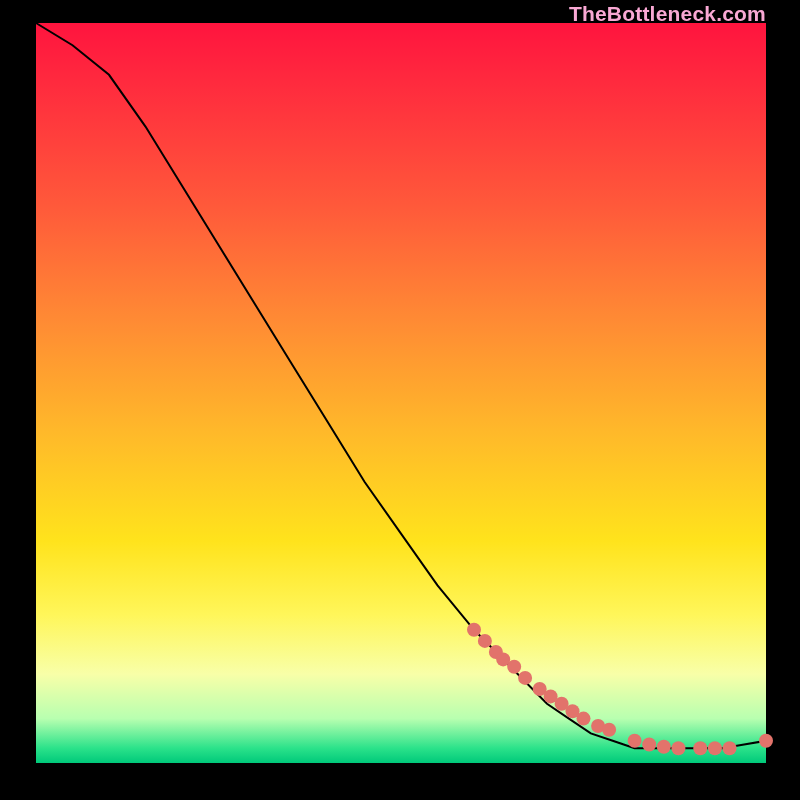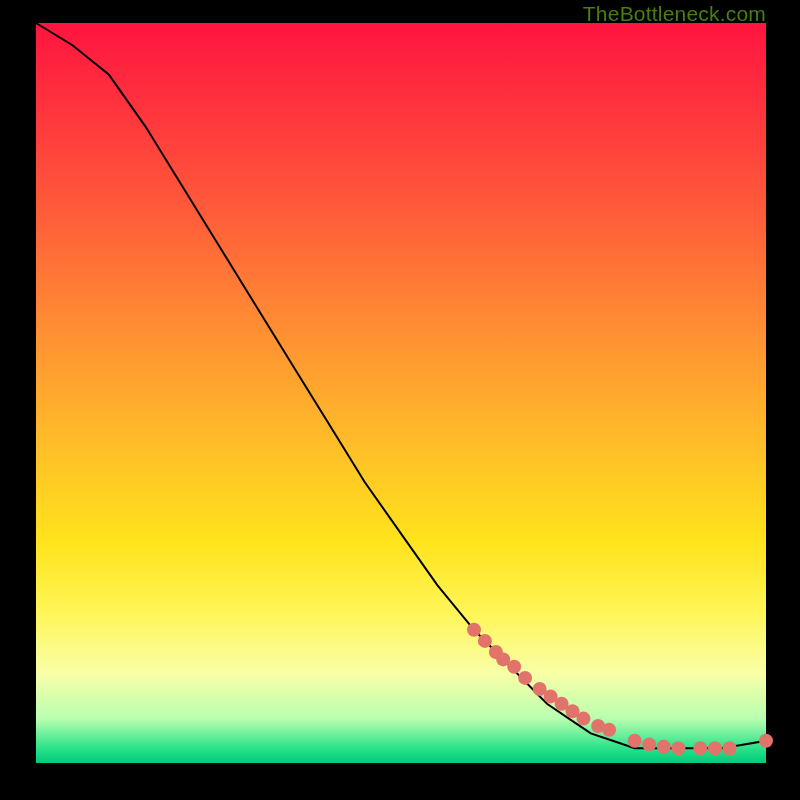--- a/index.html
+++ b/index.html
@@ -36,23 +36,23 @@
       #f8ffa8 88%,
       #b8ffb0 94%,
       #2be28a 98%,
       #00c97a 100%
     );
   }
   .watermark {
     position: absolute;
     top: 2px;
     right: 34px;
-    color: #4d7c0f;
+    color: #f9a8d4;
     font-size: 21px;
-    font-weight: 400;
+    font-weight: 700;
     letter-spacing: 0.2px;
   }
   svg.curve {
     position: absolute;
     left: 0;
     top: 0;
     width: 730px;
     height: 740px;
     overflow: visible;
   }

